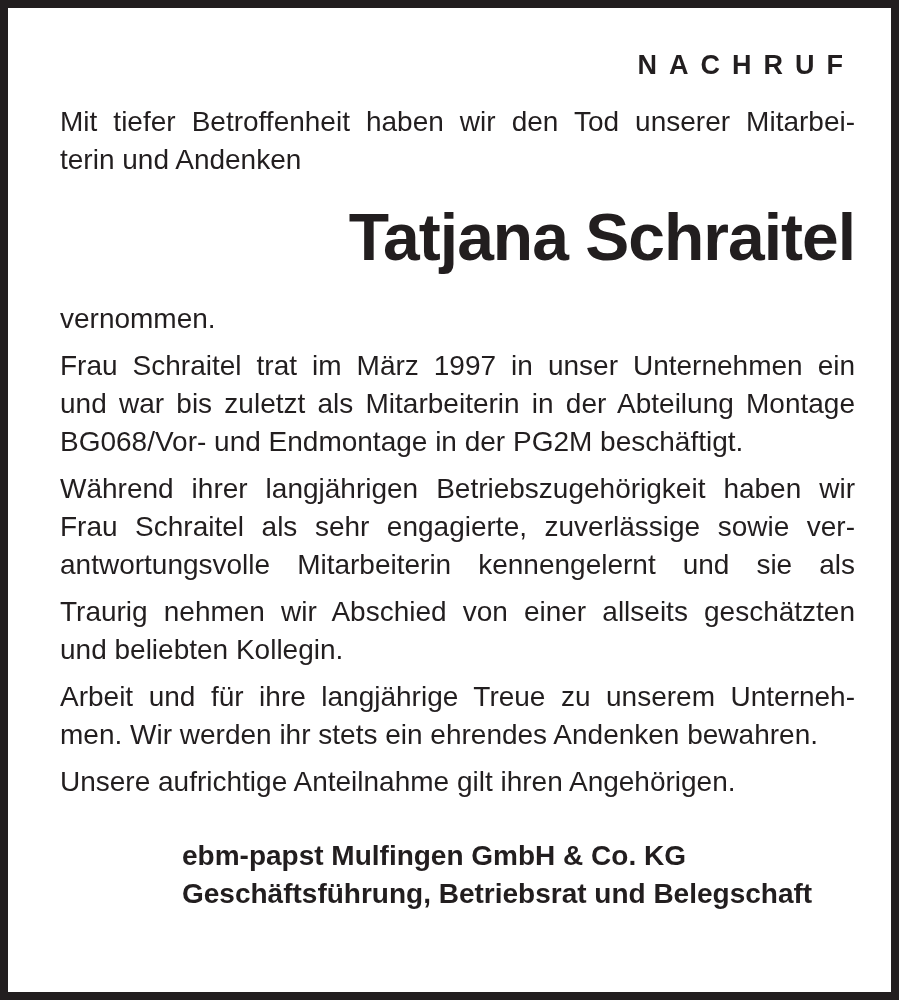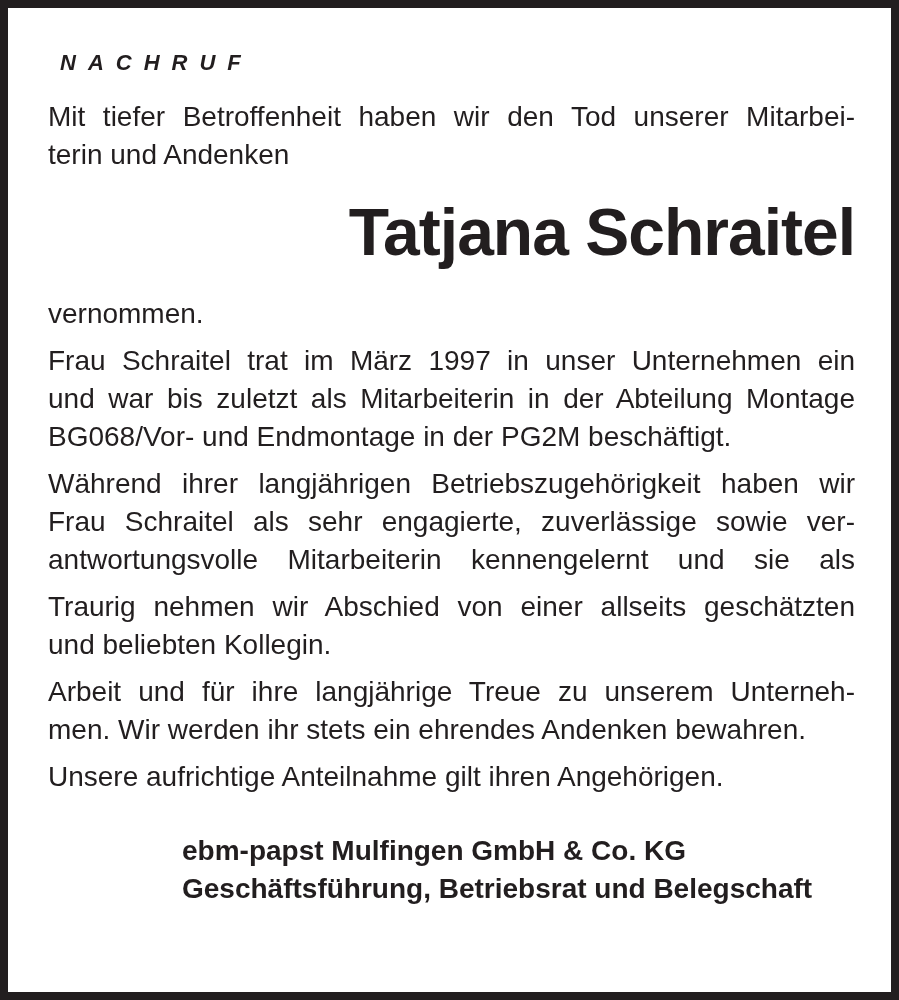--- a/index.html
+++ b/index.html
@@ -14,34 +14,33 @@
     height: 1000px;
     box-sizing: border-box;
     background: #ffffff;
     border: 8px solid #221e1f;
     padding: 40px 36px 0 40px;
     overflow: hidden;
     font-family: "Liberation Sans", "DejaVu Sans", sans-serif;
     color: #221e1f;
   }
   .title {
-    text-align: left;
+    text-align: right;
     font-weight: bold;
-    font-size: 22px;
+    font-size: 27px;
     letter-spacing: 12px;
     margin: 2px 0 22px 0;
     text-indent: 12px; 
-    font-style: italic;
   }
   .body-text {
     font-size: 28px;
     line-height: 38px;
   }
   .para {
-    margin: 0 0 9px 0;
+    margin: 0 0 9px 12px;
   }
   .line {
     white-space: nowrap;
   }
   .just {
     white-space: normal;
     text-align: justify;
     text-align-last: justify;
   }
   .name {

